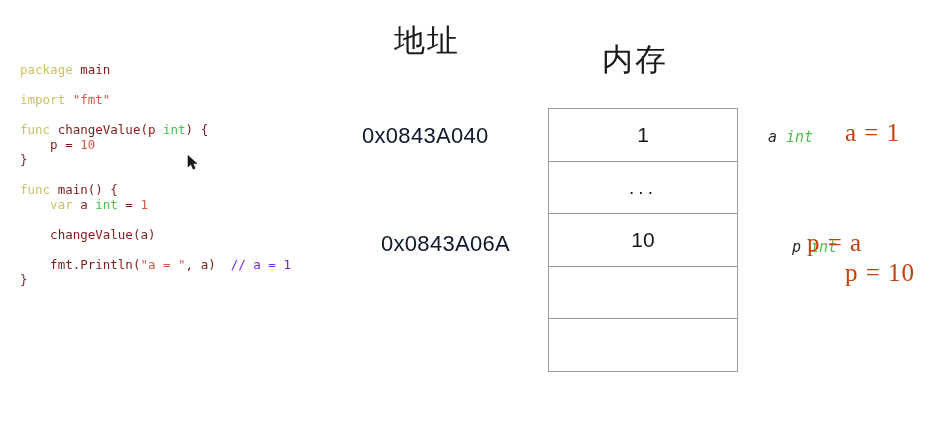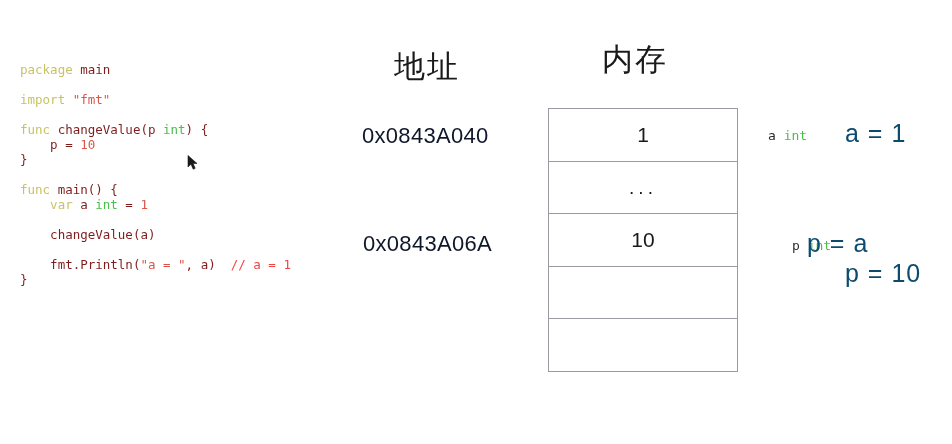--- a/index.html
+++ b/index.html
@@ -32,46 +32,46 @@
     height: 15px;
     white-space: pre;
   }
   .code-line.blank { height: 15px; }
   .tok { white-space: pre; text-align: center; }
   .tok-kw      { color: #c9c264; }
   .tok-plain   { color: #7f1d1d; }
   .tok-type    { color: #4bbf4b; }
   .tok-str     { color: #d9574a; }
   .tok-num     { color: #d9574a; }
-  .tok-comment { color: #ef4444; margin-top: 37px; }
+  .tok-comment { color: #6d28d9; margin-top: 37px; }
 
   
   .cjk-heading {
     position: absolute;
     font-family: "DejaVu Sans", sans-serif;
     font-size: 31px;
     font-weight: 400;
     color: #1a1a1a;
     letter-spacing: 2px;
     white-space: nowrap;
   }
-  #heading-address { left: 394px; top: 46px; }
+  #heading-address { left: 394px; top: 20px; }
   #heading-memory  { left: 602px; top: 39px; }
 
   
   .addr-label {
     position: absolute;
     font-family: "Liberation Sans", sans-serif;
     font-size: 22px;
     color: #0f172a;
     white-space: nowrap;
     letter-spacing: 0.3px;
   }
   #addr-0 { left: 362px; top: 123px; }
-  #addr-1 { left: 363px; top: 231px; }
+  #addr-1 { left: 381px; top: 231px; }
 
   
   #memory-table {
     position: absolute;
     left: 548px;
     top: 108px;
     width: 190px;
     height: 264px;
     display: flex;
     flex-direction: column;
@@ -94,33 +94,34 @@
   .mem-cell .dots {
     letter-spacing: 4px;
     font-size: 19px;
     line-height: 1;
   }
 
   
   .annot-decl {
     position: absolute;
     font-family: "DejaVu Sans Mono", monospace;
-    font-size: 13px;
+    font-size: 15px;
     white-space: nowrap;
+    font-style: italic;
   }
   .annot-decl .var-name { color: #2b2b2b; }
   .annot-decl .var-type { color: #4bbf4b; }
   #decl-a { left: 768px; top: 128px; }
   #decl-p { left: 768px; top: 238px; margin-left: 24px; }
 
   .annot-value {
     position: absolute;
-    font-family: Liberation Sans, sans-serif;
+    font-family: Liberation Serif, serif;
     font-size: 25px;
-    color: #0c4a6e;
+    color: #c2410c;
     white-space: nowrap;
     letter-spacing: 1px;
   }
   #val-a     { left: 845px; top: 119px; }
   #val-p-0   { left: 807px; top: 229px; }
   #val-p-1   { left: 845px; top: 259px; }
 
   
   #mouse-cursor {
     position: absolute;

